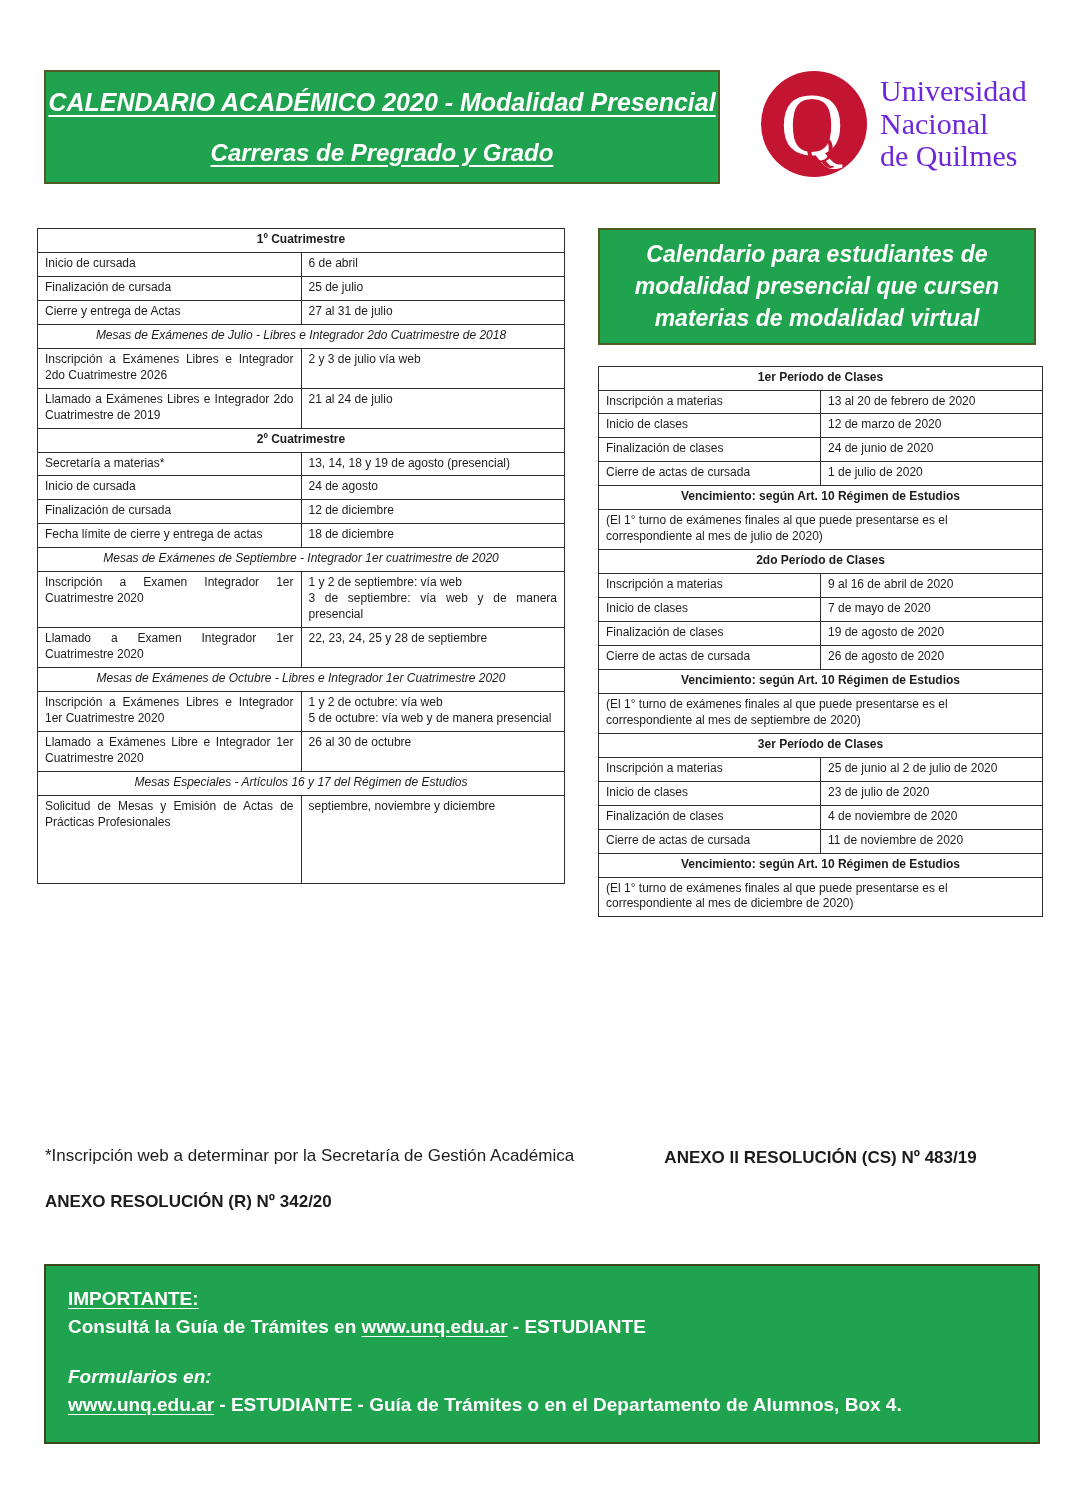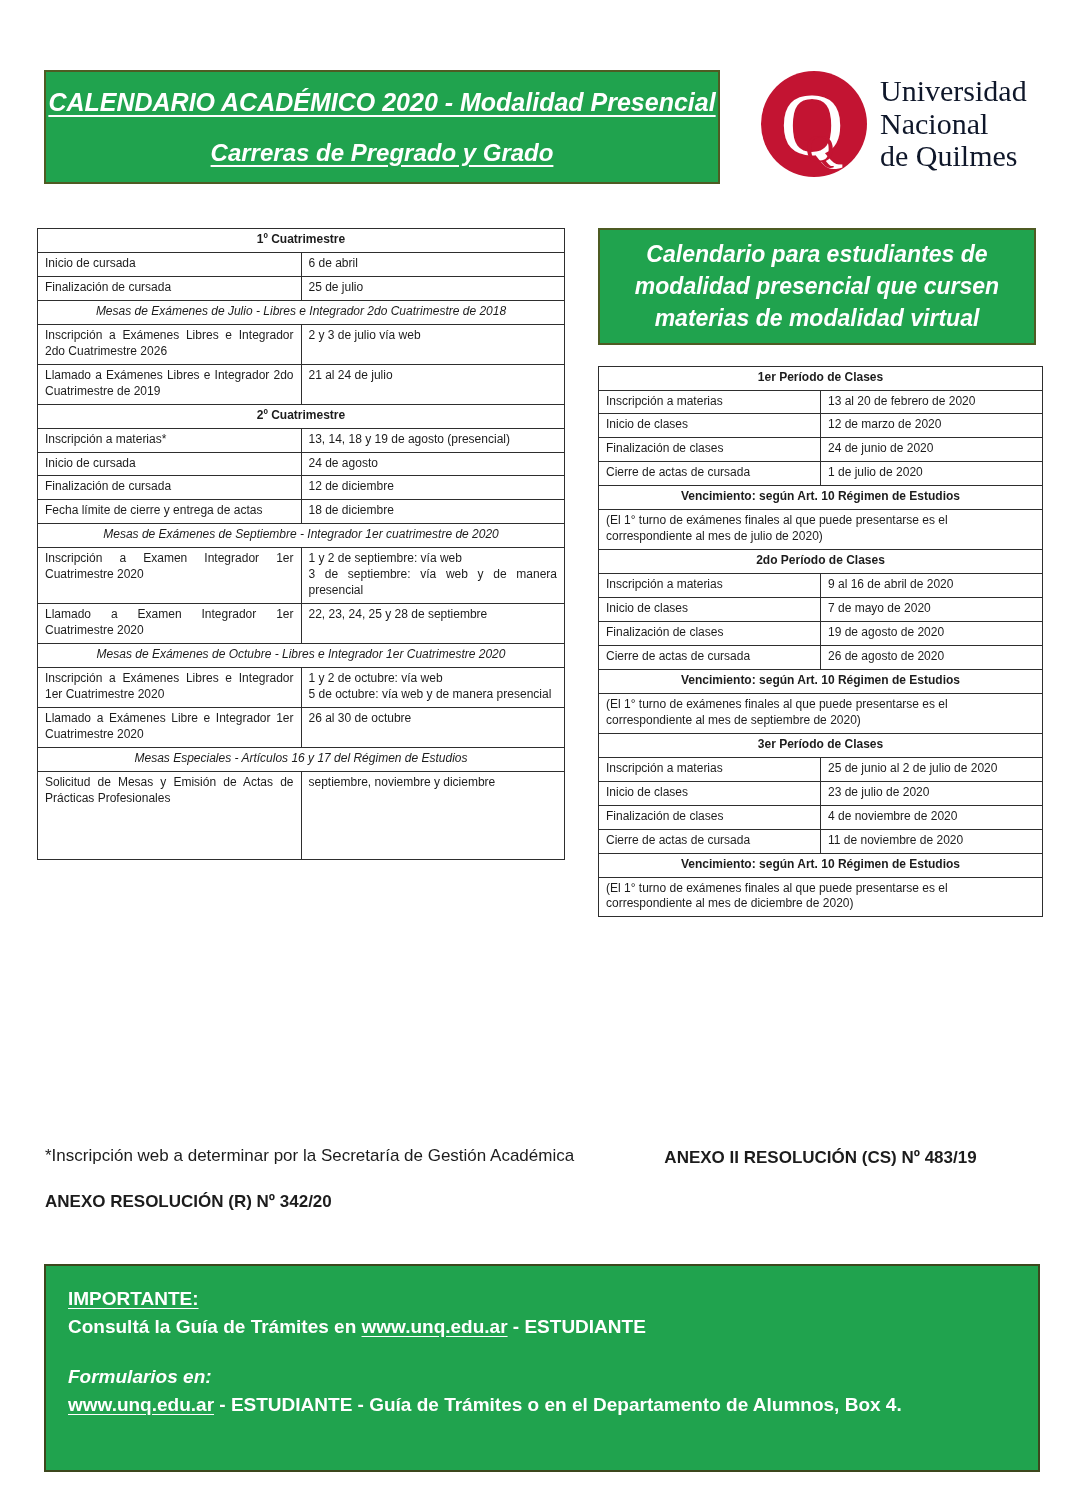--- a/index.html
+++ b/index.html
@@ -41,21 +41,21 @@
   
   .logo {
     position: absolute;
     left: 760px; top: 70px;
     display: flex; align-items: center; gap: 12px;
   }
   .logo-text {
     font-family: "Liberation Serif", serif;
     font-size: 30px;
     line-height: 1.08;
-    color: #0f172a;
+    color: #6d28d9;
   }
 
   
   .left-col  { position: absolute; left: 37px;  top: 228px; width: 528px; }
   .right-col { position: absolute; left: 598px; top: 228px; width: 445px; }
 
   .virtual-banner {
     background: #20a34e;
     border: 2px solid #4e5b23;
     min-height: 90px;
@@ -100,21 +100,21 @@
   }
   .anexo-right {
     position: absolute; left: 598px; top: 1148px; width: 445px;
     text-align: center; font-size: 17px; font-weight: bold;
   }
 
   
   .footer-box {
     position: absolute;
     left: 44px; top: 1264px;
-    width: 996px; height: 208px;
+    width: 996px; height: 180px;
     background: #20a34e;
     border: 2px solid #3c471d;
     color: #ffffff;
     padding: 22px 22px 0 22px;
     font-weight: bold;
     font-size: 19px;
   }
   .footer-box .importante {
     text-decoration: underline;
     text-underline-offset: 3px;
@@ -164,35 +164,39 @@
           </tr>
           <tr>
             <td class="lbl">Inicio de cursada</td>
             <td class="val">6 de abril</td>
           </tr>
           <tr>
             <td class="lbl">Finalización de cursada</td>
             <td class="val">25 de julio</td>
           </tr>
           <tr>
+            <td class="lbl">Cierre y entrega de Actas</td>
+            <td class="val">27 al 31 de julio</td>
+          </tr>
+          <tr>
             <td colspan="2" class="note">Mesas de Exámenes de Julio - Libres e Integrador 2do Cuatrimestre de 2018</td>
           </tr>
           <tr>
             <td class="lbl">Inscripción a Exámenes Libres e Integrador 2do Cuatrimestre 2026</td>
             <td class="val">2 y 3 de julio vía web</td>
           </tr>
           <tr>
             <td class="lbl">Llamado a Exámenes Libres e Integrador 2do Cuatrimestre de 2019</td>
             <td class="val">21 al 24 de julio</td>
           </tr>
           <tr>
             <td colspan="2" class="section">2º Cuatrimestre</td>
           </tr>
           <tr>
-            <td class="lbl">Inscripción a materias*</td>
+            <td class="lbl">Secretaría a materias*</td>
             <td class="val">13, 14, 18 y 19 de agosto (presencial)</td>
           </tr>
           <tr>
             <td class="lbl">Inicio de cursada</td>
             <td class="val">24 de agosto</td>
           </tr>
           <tr>
             <td class="lbl">Finalización de cursada</td>
             <td class="val">12 de diciembre</td>
           </tr>

